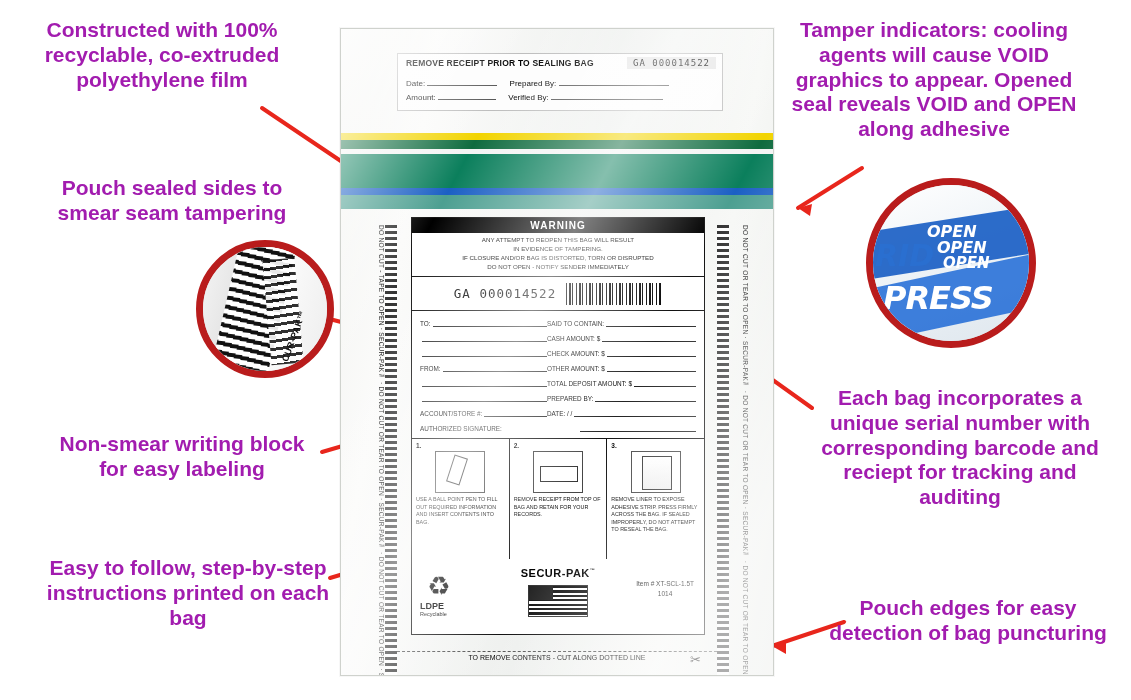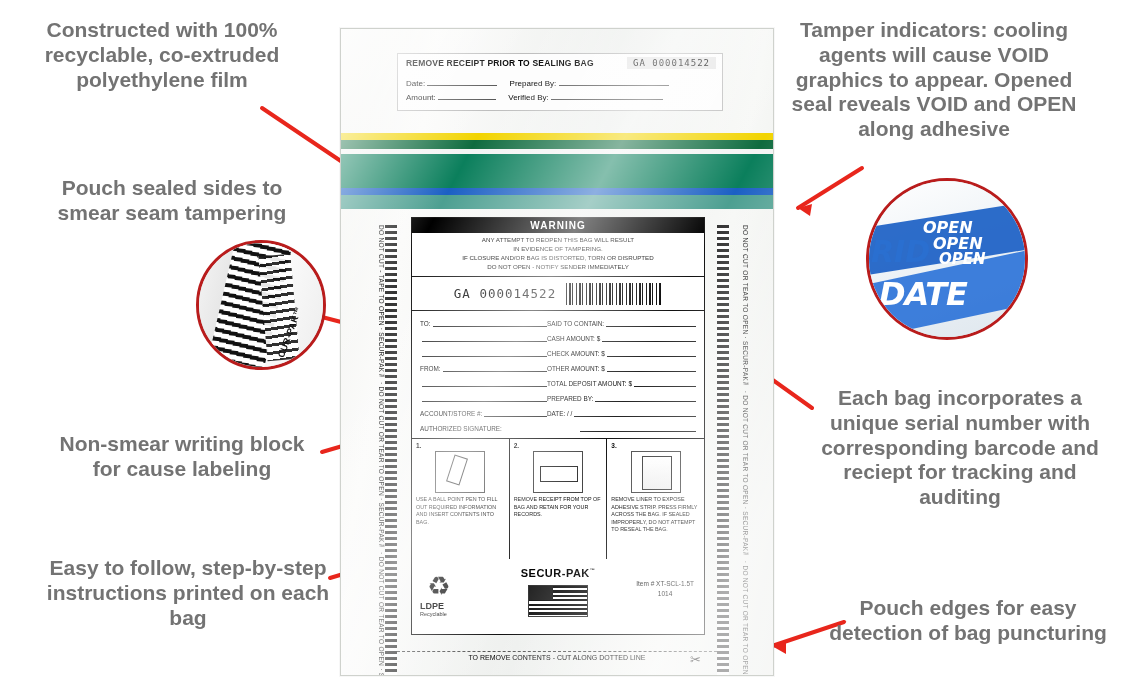--- a/index.html
+++ b/index.html
@@ -7,33 +7,33 @@
     width:1131px;height:700px;position:relative;overflow:hidden;
     background:#ffffff;
     font-family:"Liberation Sans", sans-serif;
     color:#000;
   }
   .callout{
     position:absolute;
     font-weight:bold;
     font-size:21px;
     line-height:1.18;
-    color:#737373;
+    color:#a21caf;
     text-align:center;
   }
   .callout.left{text-align:center;}
   .callout.right{text-align:center;}
 
   
   .arrowsvg{position:absolute;left:0;top:0;width:1131px;height:700px;pointer-events:none;}
 
   
   .circle{
     position:absolute;border-radius:50%;
-    border:3px solid #b91c1c;
+    border:7px solid #b91c1c;
     overflow:hidden;
     background:#d9d9d9;
   }
   .circle-seam{left:196px;top:240px;width:124px;height:124px;}
   .circle-void{left:866px;top:178px;width:156px;height:156px;}
 
   
   .seam-bg{
     position:absolute;inset:0;
     background:
@@ -233,21 +233,21 @@
 
 <div class="callout left" style="left:24px;top:18px;width:276px;">
   <span>Constructed with 100% recyclable, co-extruded polyethylene film</span>
 </div>
 
 <div class="callout left" style="left:56px;top:176px;width:232px;">
   <span>Pouch sealed sides to smear seam tampering</span>
 </div>
 
 <div class="callout left" style="left:48px;top:432px;width:268px;">
-  <span>Non-smear writing block for cause labeling</span>
+  <span>Non-smear writing block for easy labeling</span>
 </div>
 
 <div class="callout left" style="left:44px;top:556px;width:288px;">
   <span>Easy to follow, step-by-step instructions printed on each bag</span>
 </div>
 
 <div class="callout right" style="left:784px;top:18px;width:300px;">
   <span>Tamper indicators: cooling agents will cause VOID graphics to appear. Opened seal reveals VOID and OPEN along adhesive</span>
 </div>
 
@@ -267,21 +267,21 @@
 </div>
 
 <div class="circle circle-void">
   <div class="void-bg"></div>
   <div class="void-blue1"></div>
   <div class="void-blue2"></div>
   <div class="void-txt void-rid">RID</div>
   <div class="void-txt void-open1">OPEN</div>
   <div class="void-txt void-open2">OPEN</div>
   <div class="void-txt void-open3">OPEN</div>
-  <div class="void-txt void-trip">DATE</div>
+  <div class="void-txt void-trip">PRESS</div>
 </div>
 
 <div class="bag">
 
   <div class="receipt">
     <div class="rtitle">REMOVE RECEIPT PRIOR TO SEALING BAG</div>
     <div class="rserial">GA 000014522</div>
     <div class="rrow" style="top:22px;">
       <span class="lbl">Date:</span>
       <span class="uline" style="width:70px;"></span>

